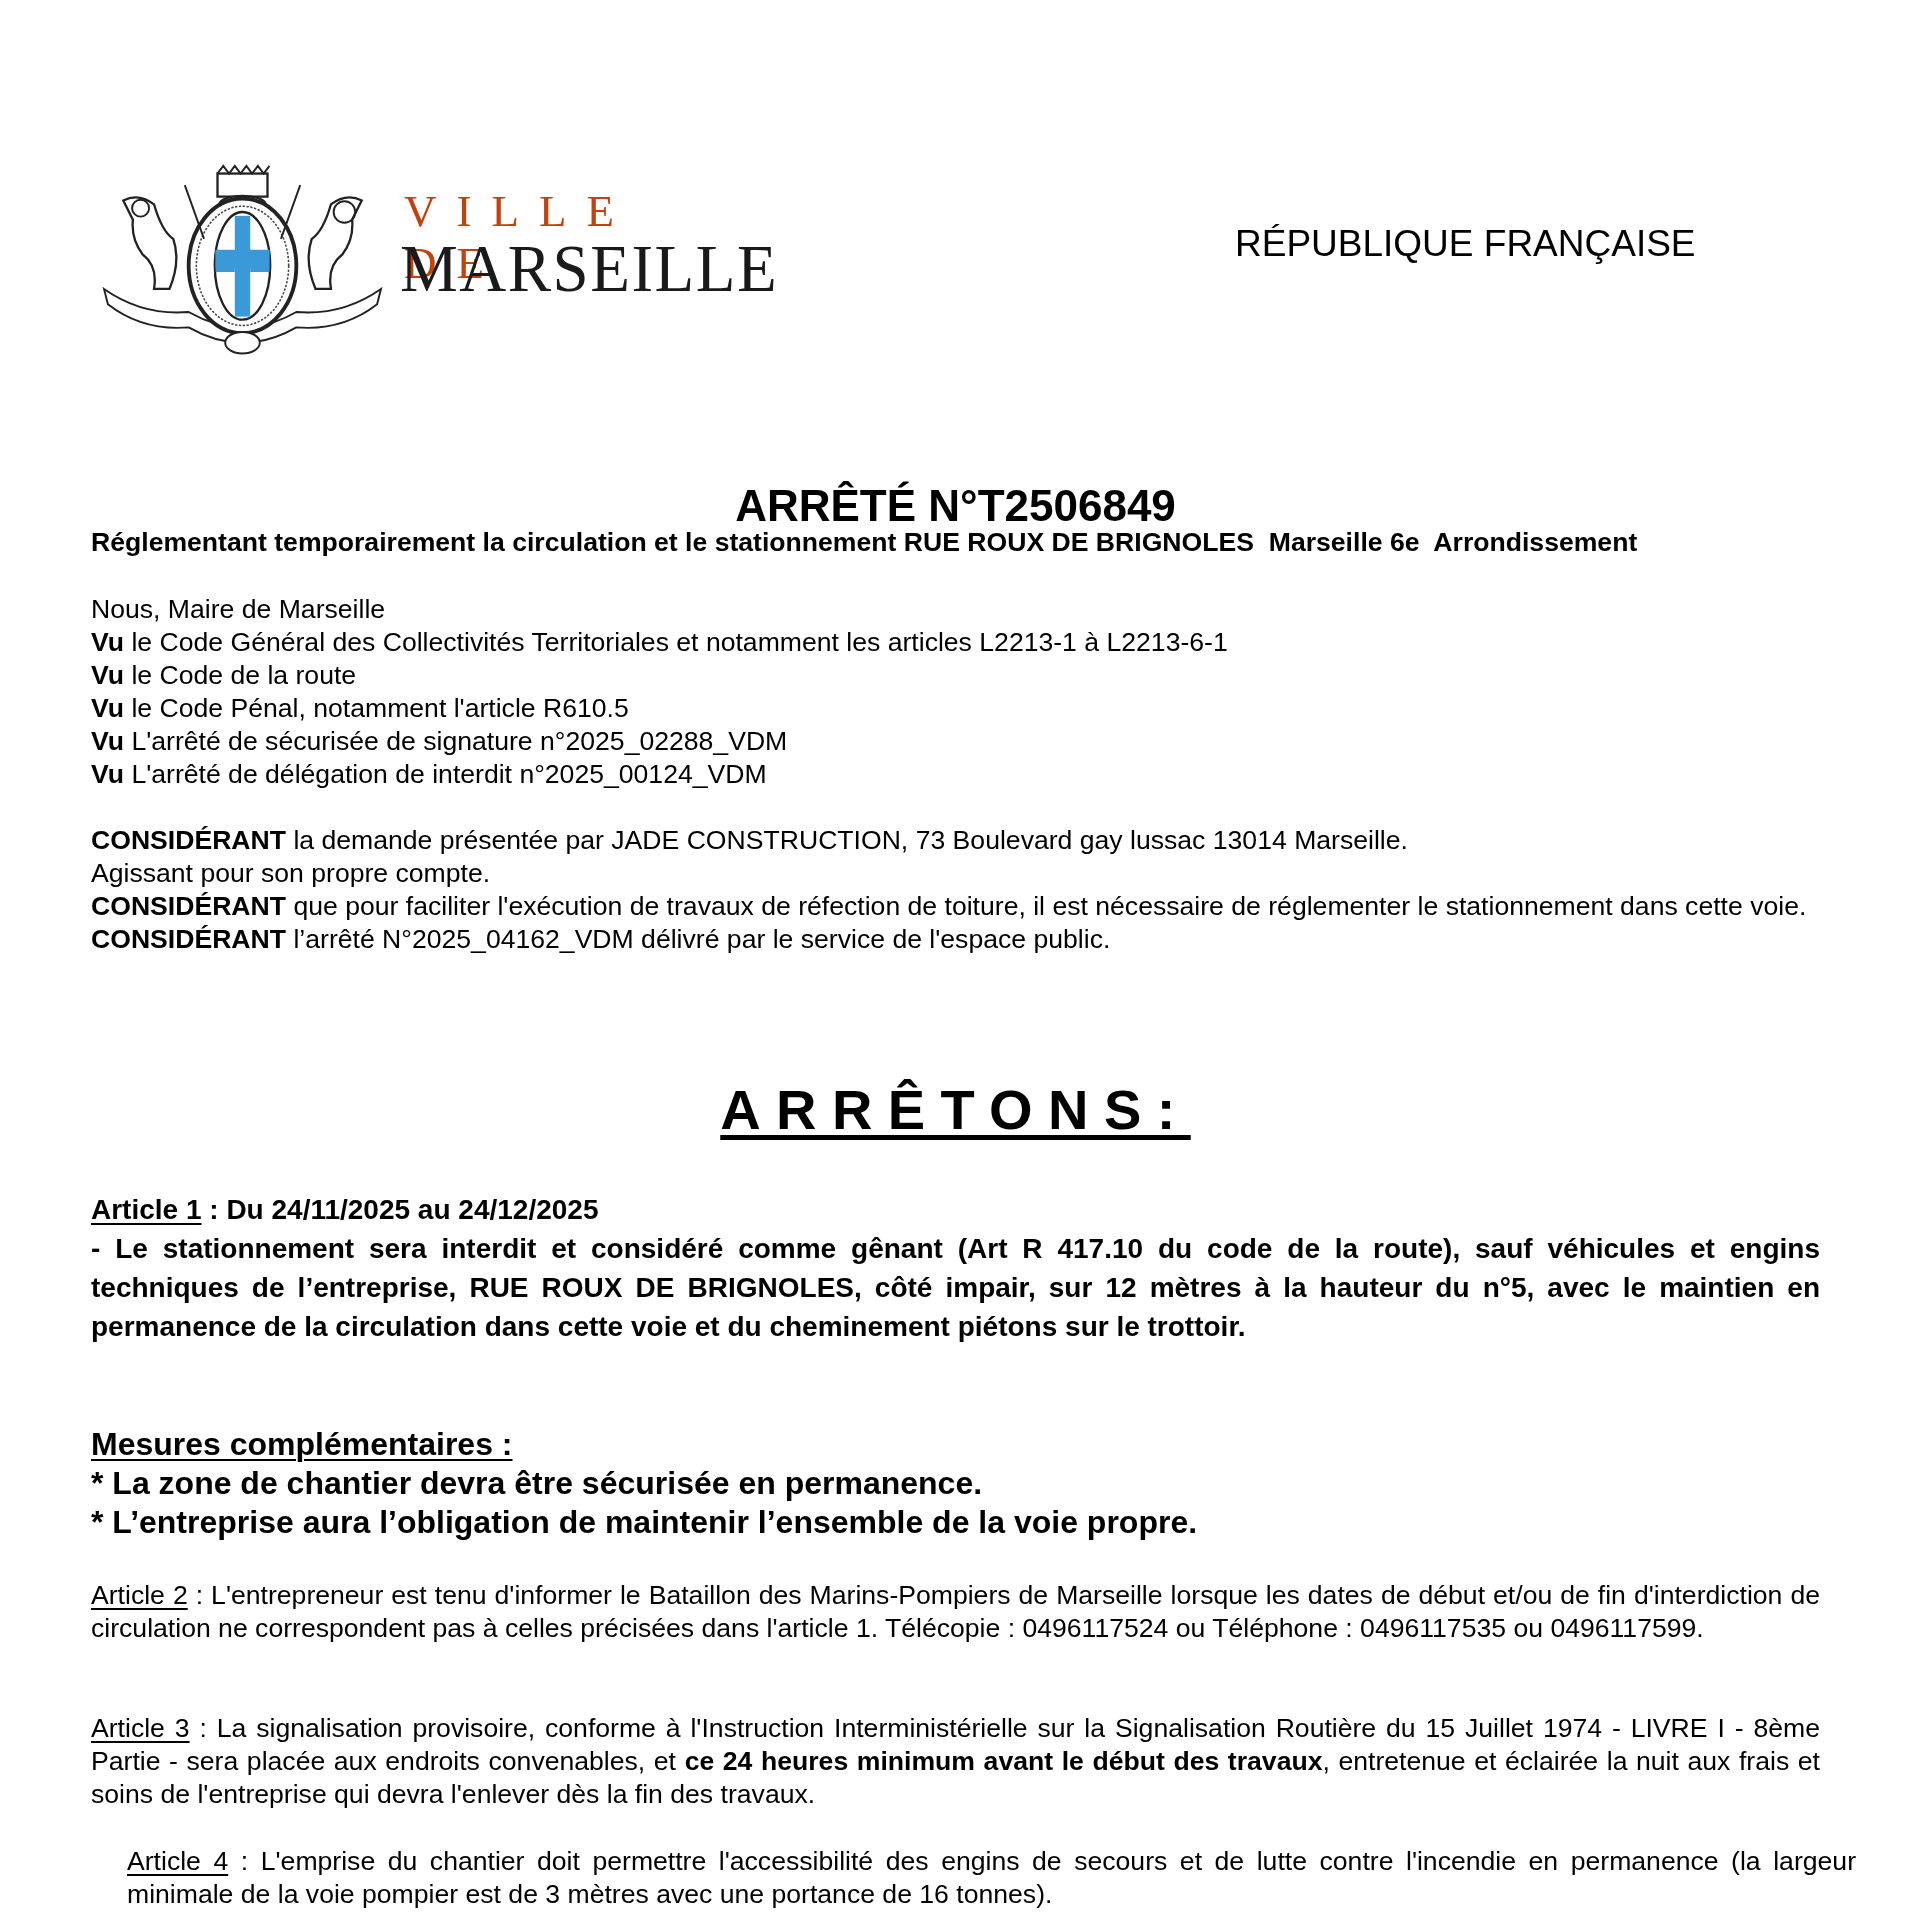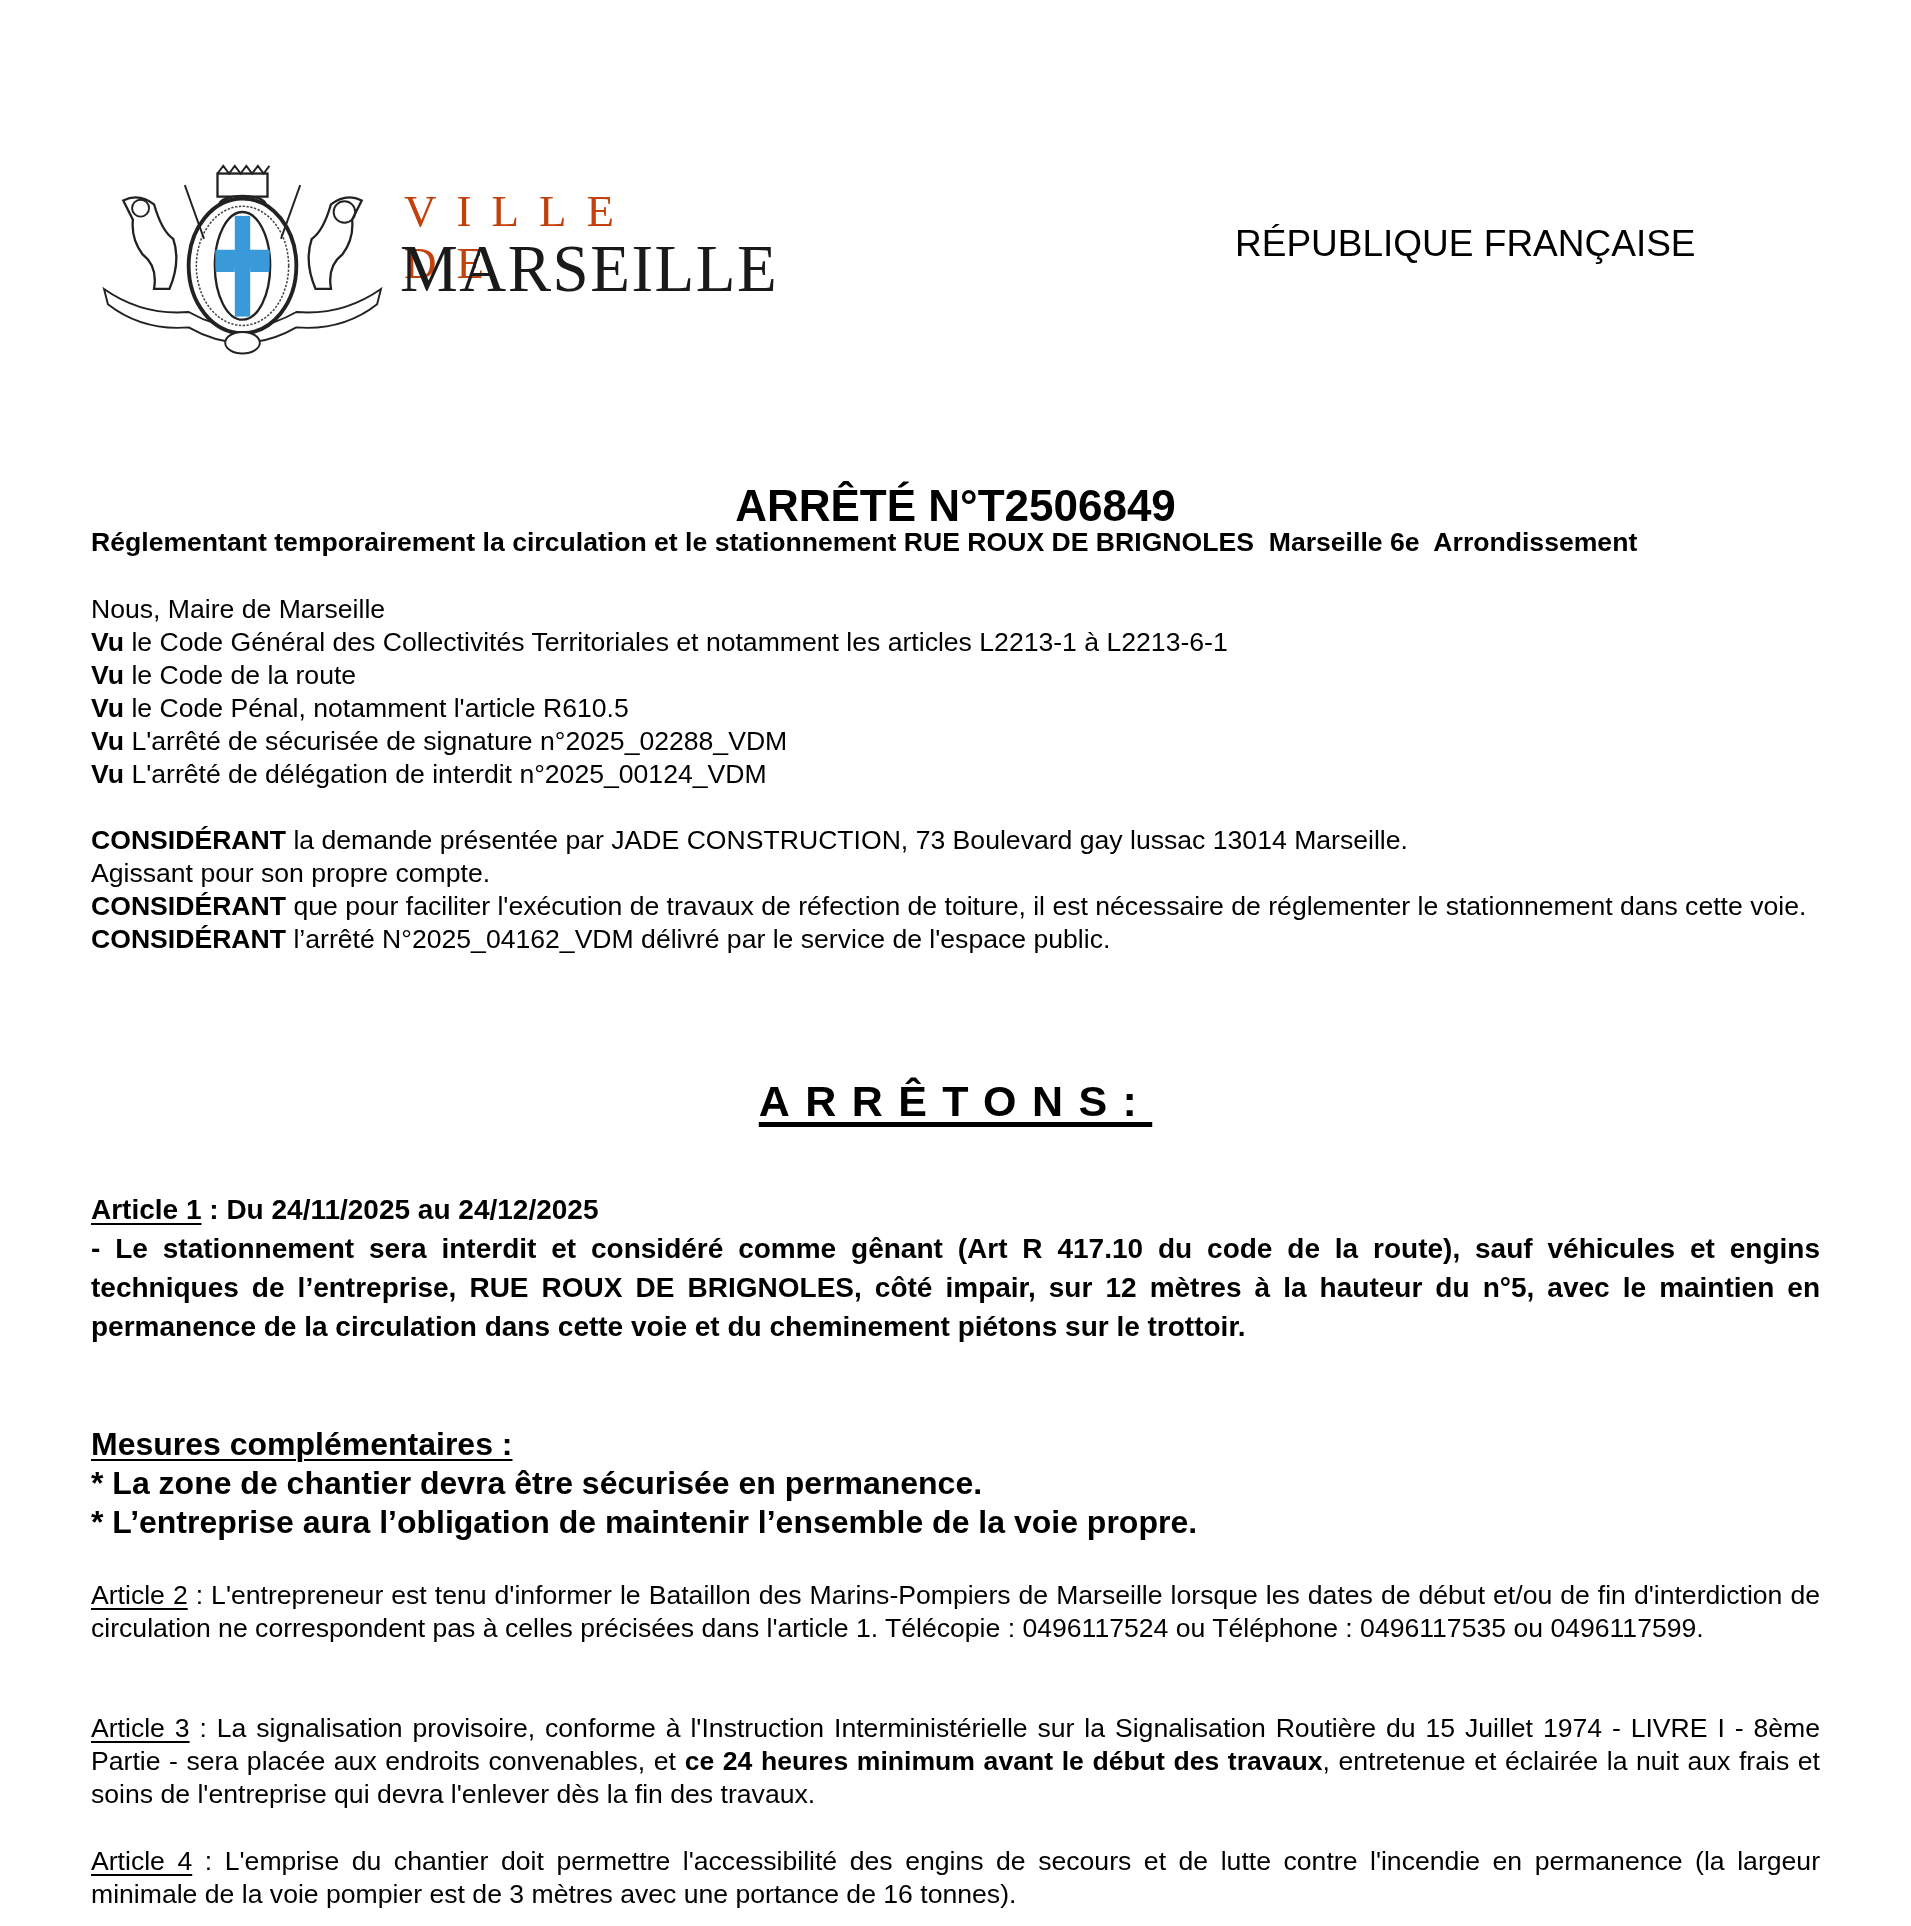--- a/index.html
+++ b/index.html
@@ -47,37 +47,37 @@
     .block .line { white-space: pre; }
     .b { font-weight: 700; }
     .u { text-decoration: underline; text-underline-offset: 3.9px; text-decoration-thickness: 2.3px; }
 
     .visas { top: 593px; }
     .consid { top: 824px; }
     .consid p { margin: 0; text-align: left; }
 
     .arretons {
       position: absolute; left: 0; width: 1911px; top: 1077px; text-align: center;
-      font-size: 43px; font-weight: 700; letter-spacing: 15.4px;
+      font-size: 56px; font-weight: 700; letter-spacing: 15.4px;
     }
     .arretons span { text-decoration: underline; text-decoration-thickness: 4.6px; text-underline-offset: 6.2px; }
 
     .art1 { position: absolute; left: 91px; width: 1729px; top: 1190px; font-size: 28px; line-height: 39px; font-weight: 700; }
     .art1 p { margin: 0; text-align: justify; }
     .art1 .date-line { text-align: left; }
     .mesures { position: absolute; left: 91px; width: 1729px; top: 1425px; font-size: 32px; line-height: 39px; font-weight: 700; }
     .mesures p { margin: 0; }
 
     .article { position: absolute; left: 91px; width: 1729px; font-size: 26.6px; line-height: 33px; }
     .article p { margin: 0; text-align: justify; text-align-last: left; }
     .article .label { text-decoration: underline; text-underline-offset: 3.9px; text-decoration-thickness: 2.3px; }
 
     .a2 { top: 1579px; }
     .a3 { top: 1712px; }
-    .a4 { top: 1845px; }
+    .a4 { top: 1845px; margin-left: 36px; }
   </style>
 </head>
 <body>
 
 <div class="page">
 
   <div class="logo-block">
     <svg class="crest" viewBox="0 0 760 520">
 
       <path d="M20 330 Q120 400 240 390 Q380 470 520 390 Q640 400 740 330 L730 370 Q640 440 520 430 Q380 510 240 430 Q120 440 30 370 Z" fill="#ffffff" stroke="#222" stroke-width="5"></path>

